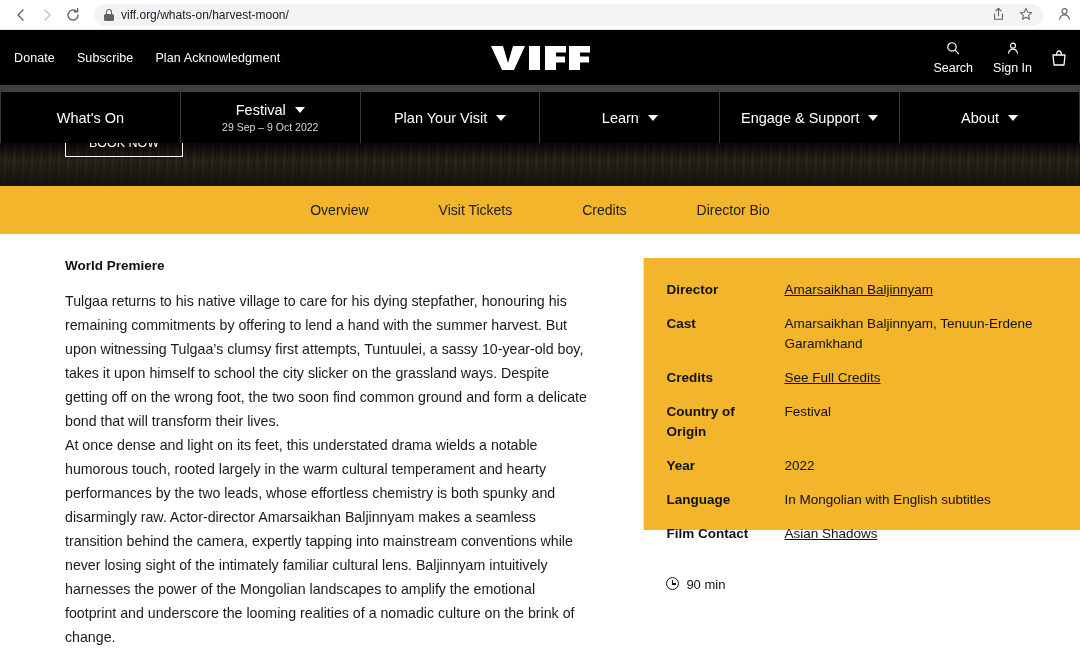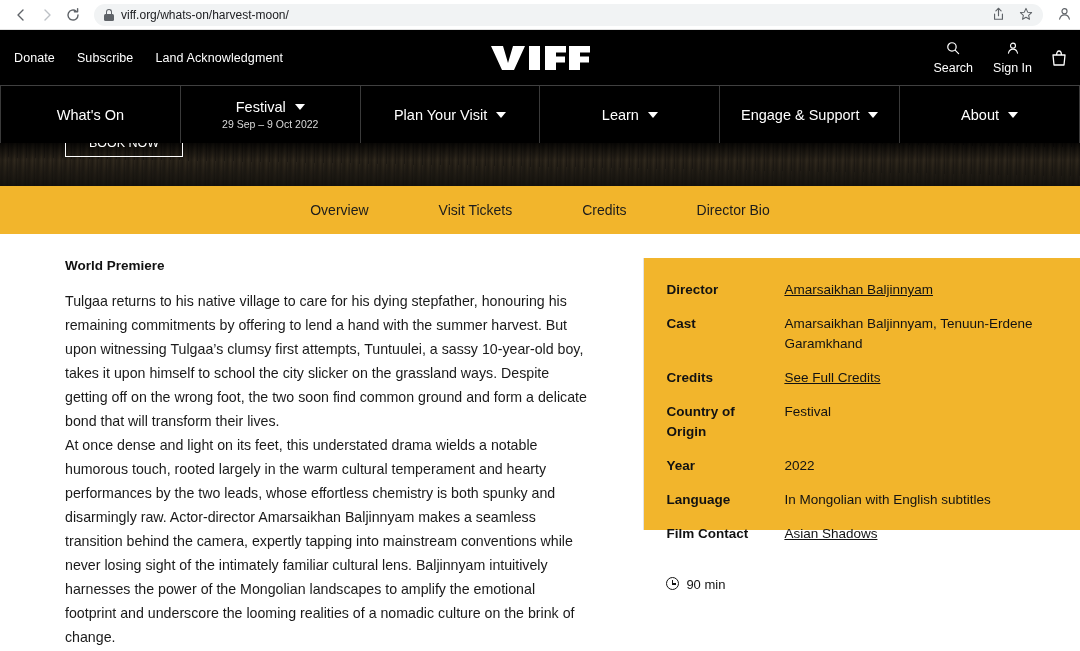--- a/index.html
+++ b/index.html
@@ -118,21 +118,21 @@
     color: #fff; font-size: 12.5px; text-decoration: none; flex-direction: column;
   }
   .hdr-icon { display: inline-flex; }
 
   
   .main-nav {
     height: 58px;
     background: #000000;
     display: flex;
     align-items: stretch;
-    border-top: 1px solid #404040;
+    border-top: 7px solid #404040;
   }
   .nav-item {
     flex: 1 1 0;
     display: flex;
     flex-direction: column;
     align-items: center;
     justify-content: center;
     color: #ffffff;
     border-right: 1px solid #3a3a3a;
     position: relative;
@@ -318,21 +318,21 @@
           <path d="M2.8 14 C3.4 10.8 5.5 9.4 8 9.4 C10.5 9.4 12.6 10.8 13.2 14" fill="none" stroke="#5f6368" stroke-width="1.2" stroke-linecap="round"></path>
         </svg>
     </span>
   </div>
 </div>
 
 <div class="site-header">
   <div class="header-left">
     <a href="#">Donate</a>
     <a href="#">Subscribe</a>
-    <a href="#">Land Acknowledgment</a>
+    <a href="#">Plan Acknowledgment</a>
   </div>
 
   <div class="logo">
     <svg width="100" height="30" viewBox="0 0 200 60" aria-hidden="true">
       <g fill="#ffffff">
         <polygon points="2,6 26,6 36,40 46,6 70,6 48,54 24,54"></polygon>
         <rect x="78" y="6" width="22" height="48"></rect>
         <polygon points="110,6 152,6 152,19 132,19 132,27 150,27 150,39 132,39 132,54 110,54"></polygon>
         <polygon points="158,6 200,6 200,19 180,19 180,27 198,27 198,39 180,39 180,54 158,54"></polygon>
       </g>

